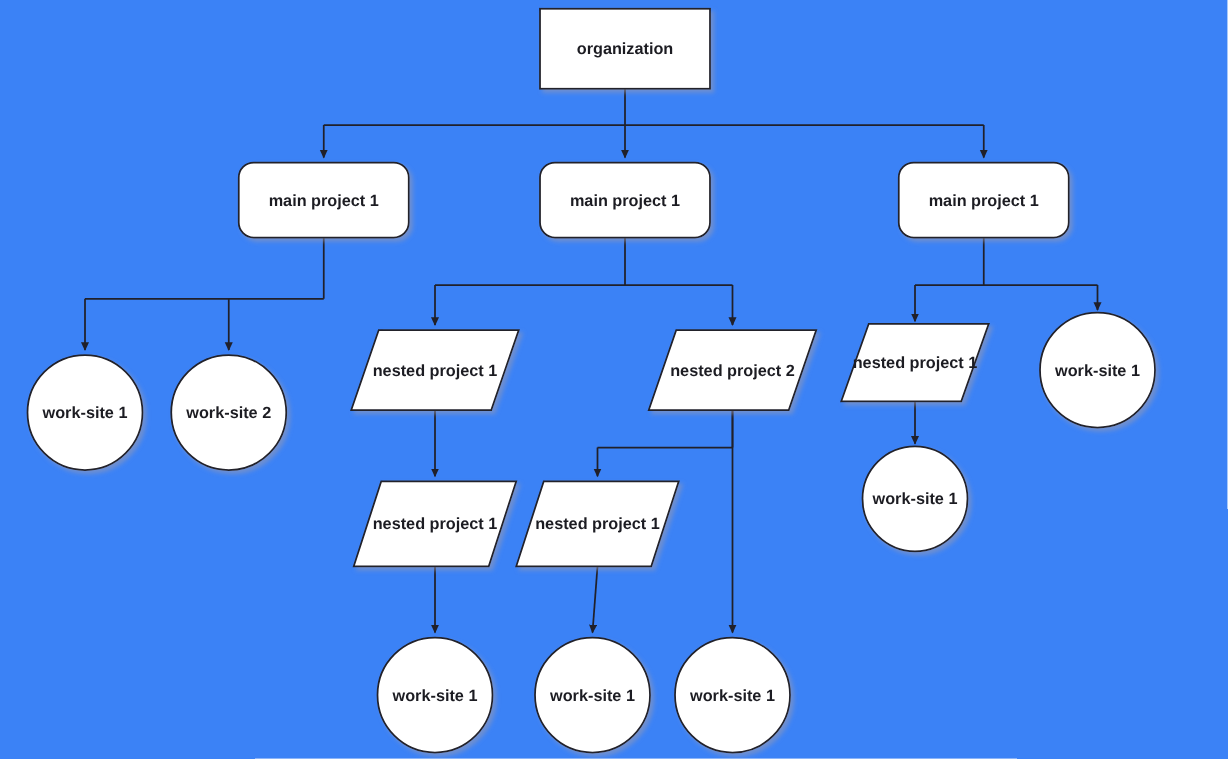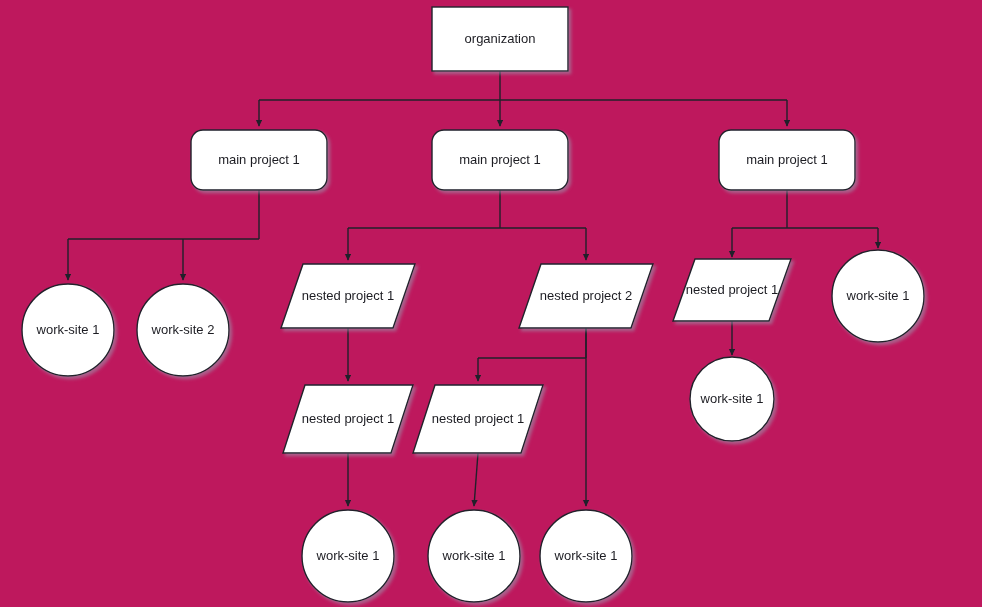--- a/index.html
+++ b/index.html
@@ -4,23 +4,24 @@
 <style>
   html, body {
     margin: 0;
     padding: 0;
     background: #ffffff;
   }
   #canvas {
     position: relative;
     width: 982px;
     height: 607px;
-    background: #be185d;
+    background: #3b82f6;
     font-family: "Liberation Sans", sans-serif;
     overflow: hidden;
+    font-weight: bold;
   }
   #diagram-svg {
     position: absolute;
     left: 0;
     top: 0;
     width: 982px;
     height: 607px;
   }
   .node-label {
     font-family: "Liberation Sans", sans-serif;

